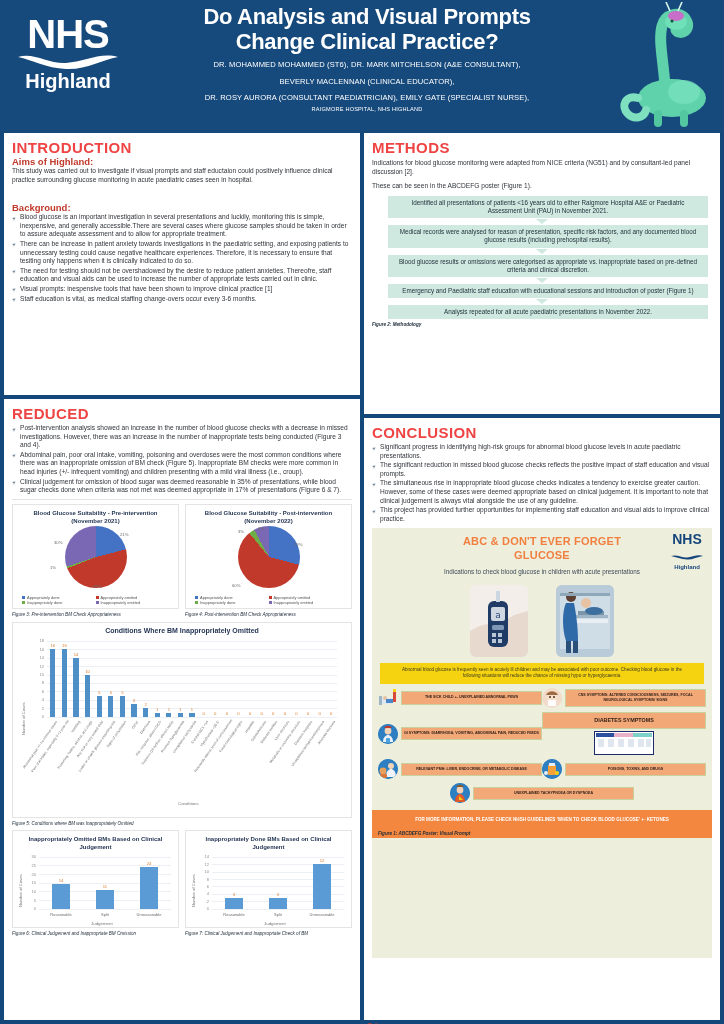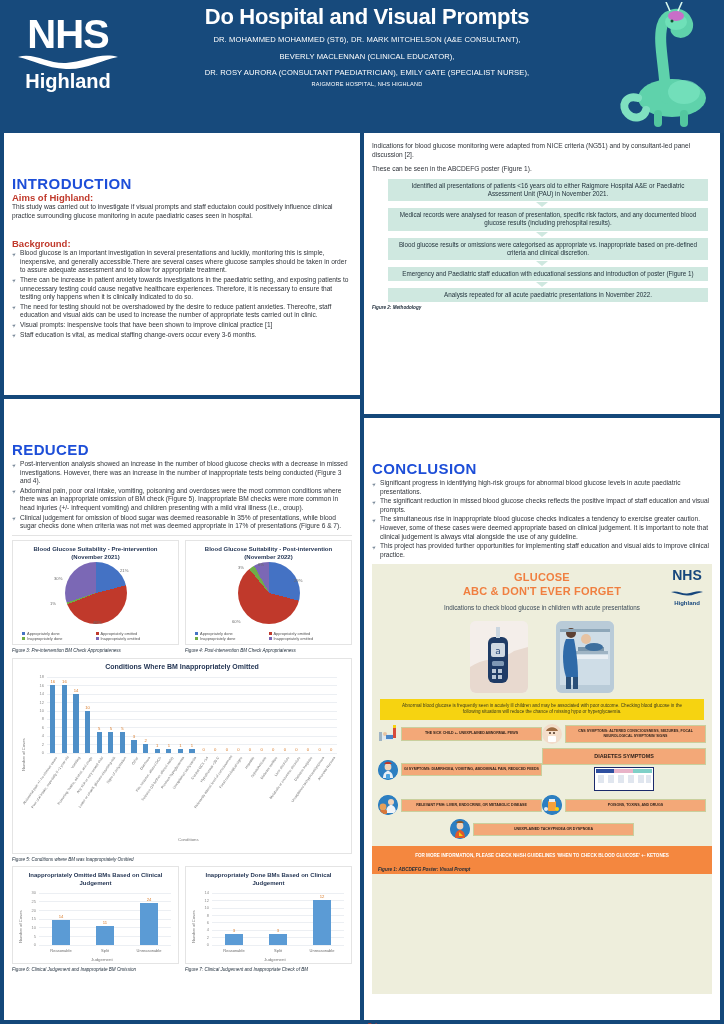--- a/index.html
+++ b/index.html
@@ -49,23 +49,22 @@
   
   #poster-body {
     position: absolute; top: 133px; left: 0; right: 0; bottom: 0;
     padding: 4px 4px 4px 4px;
   }
   .panel {
     background: #fff;
     position: absolute;
   }
   .sec-title {
-    color: #1d4ed8; font-size: 15px; font-weight: bold; letter-spacing: .4px;
+    color: #ef4444; font-size: 15px; font-weight: bold; letter-spacing: .4px;
     line-height: 17px;
-    margin-top: 36px;
   }
   .sub-title { color: #c0392b; font-size: 9.5px; font-weight: bold; }
   .body-text { color: #30343a; font-size: 6.6px; line-height: 8.6px; }
   ul.bullets { list-style: none; }
   ul.bullets li {
     position: relative; padding-left: 8px; margin-bottom: 1px;
     color: #30343a; font-size: 6.6px; line-height: 8.6px;
   }
   ul.bullets li::before {
     content: "\27A4";
@@ -207,21 +206,22 @@
     <div class="nhs-word">NHS</div>
     <div class="nhs-wave">
       <svg width="108" height="17" viewBox="0 0 108 17">
         <path d="M4 3 C20 -2 34 10 52 9 C70 8 86 -2 104 3 C88 6 72 16 52 15 C32 14 18 6 4 3 Z" fill="#ffffff"></path>
       </svg>
     </div>
     <div class="nhs-region">Highland</div>
   </div>
 
   <div id="title-block">
-    <div class="main-title">Do Hospital and Visual Prompts</div>
+    <div class="main-title">Do Analysis and Visual Prompts</div>
+    <div class="main-title">Change Clinical Practice?</div>
     <div class="authors">DR. MOHAMMED MOHAMMED (ST6), DR. MARK MITCHELSON (A&amp;E CONSULTANT),</div>
     <div class="authors">BEVERLY MACLENNAN (CLINICAL EDUCATOR),</div>
     <div class="authors">DR. ROSY AURORA (CONSULTANT PAEDIATRICIAN), EMILY GATE (SPECIALIST NURSE),</div>
     <div class="affil">RAIGMORE HOSPITAL, NHS HIGHLAND</div>
   </div>
 
   <div id="mascot">
     <svg width="104" height="128" viewBox="0 0 104 128">
       <ellipse cx="58" cy="96" rx="34" ry="19" fill="#5fd2ab"></ellipse>
       <path d="M52 96 C50 60 44 40 48 24 C51 12 66 8 72 18 C78 28 66 34 62 28" fill="none" stroke="#5fd2ab" stroke-width="11" stroke-linecap="round"></path>
@@ -247,20 +247,21 @@
     <ul class="bullets">
       <li>Blood glucose is an important investigation in several presentations and luckily, monitoring this is simple, inexpensive, and generally accessible.There are several cases where glucose samples should be taken in order to assure adequate assessment and to allow for appropriate treatment.</li>
       <li>There can be increase in patient anxiety towards investigations in the paediatric setting, and exposing patients to unnecessary testing could cause negative healthcare experiences. Therefore, it is necessary to ensure that tesiting only happens when it is clinically indicated to do so.</li>
       <li>The need for testing should not be overshadowed by the desire to reduce patient anxieties. Thereofre, staff education and visual aids can be used to increase the number of appropriate tests carried out in clinic.</li>
       <li>Visual prompts: inespensive tools that have been shown to improve clinical practice [1]</li>
       <li>Staff education is vital, as medical staffing change-overs occur every 3-6 months.</li>
     </ul>
   </div>
 
   <div class="panel" id="panel-methods">
+    <div class="sec-title">METHODS</div>
     <div class="body-text" style="margin-top:3px">Indications for blood glucose monitoring were adapted from NICE criteria (NG51) and by consultant-led panel discussion [2].</div>
     <div class="body-text" style="margin-top:6px">These can be seen in the ABCDEFG poster (Figure 1).</div>
 
     <div class="flow">
       <div class="flow-box">Identified all presentations of patients &lt;16 years old to either Raigmore Hospital A&amp;E or Paediatric Assessment Unit (PAU) in November 2021.</div>
       <div class="flow-arrow"></div>
       <div class="flow-box">Medical records were analysed for reason of presentation, specific risk factors, and any documented blood glucose results (including prehospital results).</div>
       <div class="flow-arrow"></div>
       <div class="flow-box">Blood glucose results or omissions were categorised as appropriate vs. inappropriate based on pre-defined criteria and clinical discretion.</div>
       <div class="flow-arrow"></div>
@@ -521,22 +522,22 @@
 
     <div id="abc-poster" style="margin-top:5px; height:430px;">
       <div id="abc-nhs">
         <div class="w">NHS</div>
         <svg width="34" height="6" viewBox="0 0 34 6">
             <path d="M1 2 C7 0 12 4 17 3.5 C22 3 28 0 33 2 C27 3 22 6 17 5.5 C11 5 6 3 1 2 Z" fill="#16467c"></path>
           </svg>
         <div class="r">Highland</div>
       </div>
       <div id="abc-title">
+        <div>ABC &amp; DON'T EVER FORGET</div>
         <div>GLUCOSE</div>
-        <div>ABC &amp; DON'T EVER FORGET</div>
       </div>
       <div id="abc-sub">Indications to check blood glucose in children with acute presentations</div>
 
       <div style="display:flex; justify-content:center; gap:28px; margin-top:8px;">
         <div class="photo" style="width:58px;height:72px;background:#f2ece9;">
           <svg width="58" height="72" viewBox="0 0 58 72">
             <rect width="58" height="72" fill="#f4eeea"></rect>
             <path d="M0 46 C14 36 30 40 44 30 L58 26 L58 72 L0 72 Z" fill="#e8d9cf"></path>
             <rect x="18" y="16" width="20" height="46" rx="6" fill="#1f3b66"></rect>
             <rect x="21" y="22" width="14" height="14" rx="2" fill="#cfd8e2"></rect>

